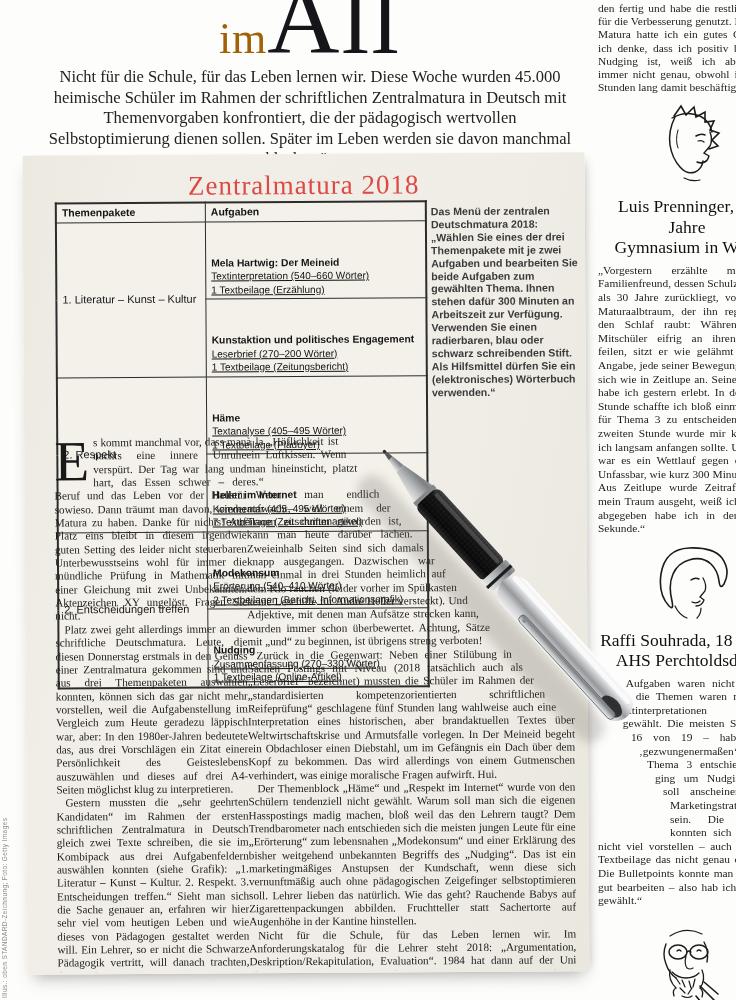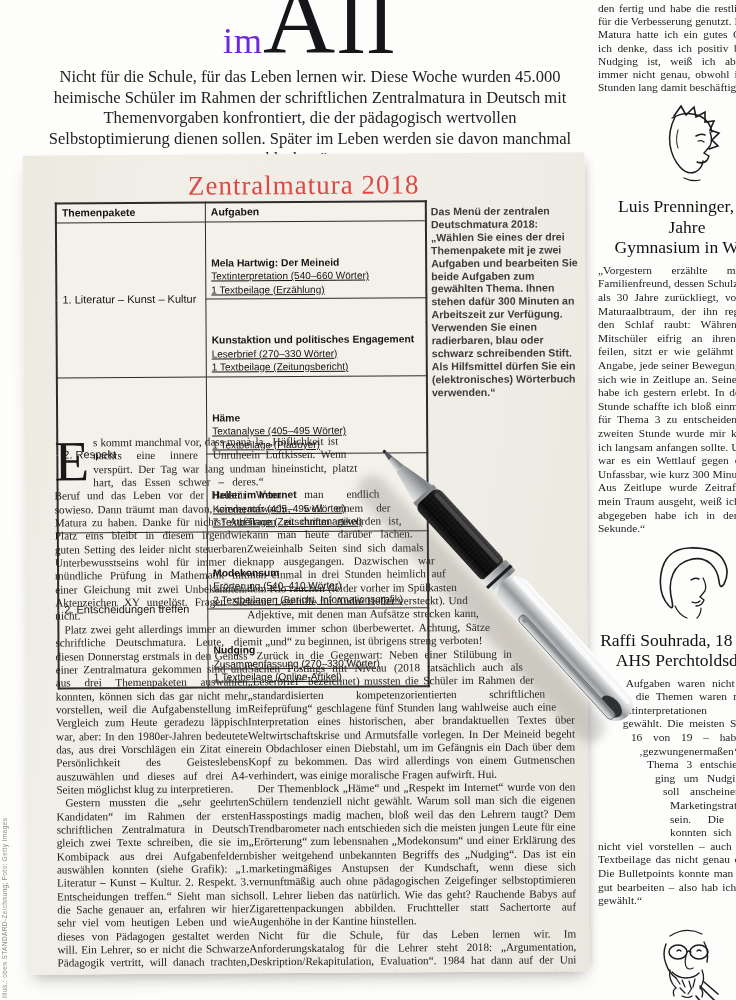--- a/index.html
+++ b/index.html
@@ -6,21 +6,21 @@
   body{
     width:736px;height:1000px;overflow:hidden;position:relative;
     background:#fdfdfc;
     font-family:"Liberation Serif", serif;color:#1d1d1d;
     -webkit-font-smoothing:antialiased;
   }
   
   .masthead{position:absolute;left:40px;top:0;width:540px;}
   .headline-clip{position:relative;height:57px;overflow:hidden;}
   .headline-inner{position:absolute;left:0;right:0;bottom:-20px;text-align:center;white-space:nowrap;}
-  .h-small{font-size:36px;letter-spacing:1px;color:#6d28d9;margin-top:28px;}
+  .h-small{font-size:44px;letter-spacing:1px;color:#a16207;margin-top:28px;}
   .h-big{font-size:100px;color:#15151a;letter-spacing:2px;}
   .standfirst{
     margin:10px 8px 0;text-align:center;
     font-size:16.5px;line-height:20.5px;color:#222;
   }
   .byline{margin:9px 0 0;text-align:center;}
   .byline-label{font-size:9.5px;letter-spacing:2.5px;color:#333;}
   .byline-author{font-style:italic;font-size:12.5px;color:#222;}
   
   .clipping{
@@ -119,21 +119,21 @@
         <td class="paket" rowspan="2">1. Literatur – Kunst – Kultur</td>
         <td class="task">
           <b>Mela Hartwig: Der Meineid</b>
           <span>Textinterpretation (540–660 Wörter)</span>
           <span>1 Textbeilage (Erzählung)</span>
         </td>
       </tr>
       <tr>
         <td class="task">
           <b>Kunstaktion und politisches Engagement</b>
-          <span>Leserbrief (270–330 Wörter)</span>
+          <span>Leserbrief (270–200 Wörter)</span>
           <span>1 Textbeilage (Zeitungsbericht)</span>
         </td>
       </tr>
       <tr>
         <td class="paket" rowspan="2">2. Respekt</td>
         <td class="task">
           <b>Häme</b>
           <span>Textanalyse (405–495 Wörter)</span>
           <span>1 Textbeilage (Plädoyer)</span>
         </td>

